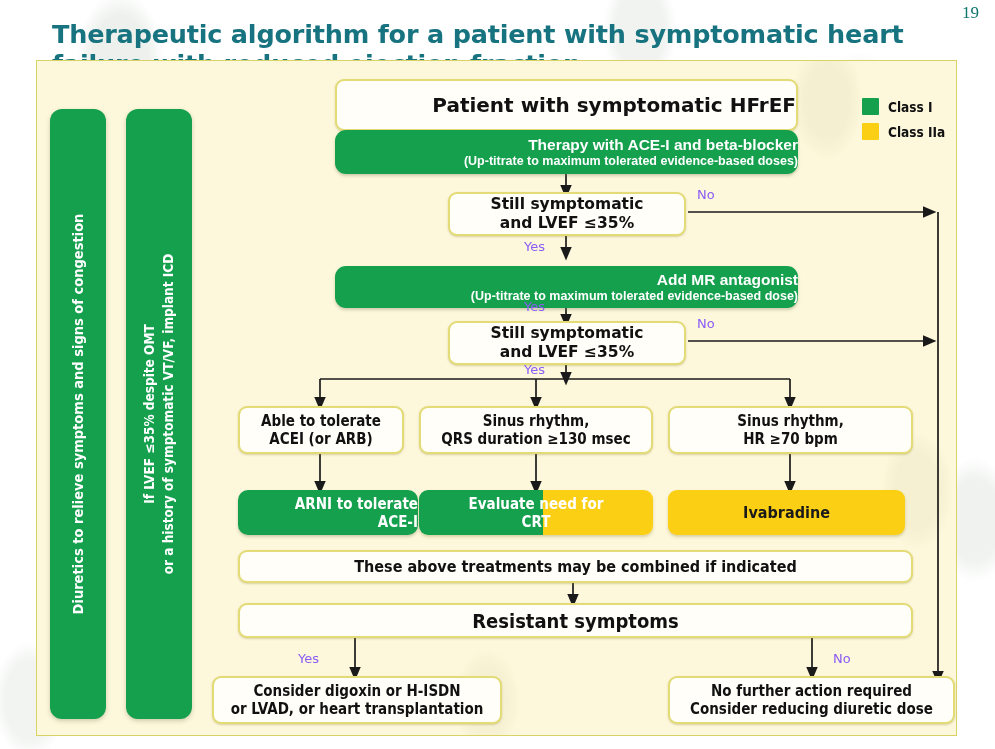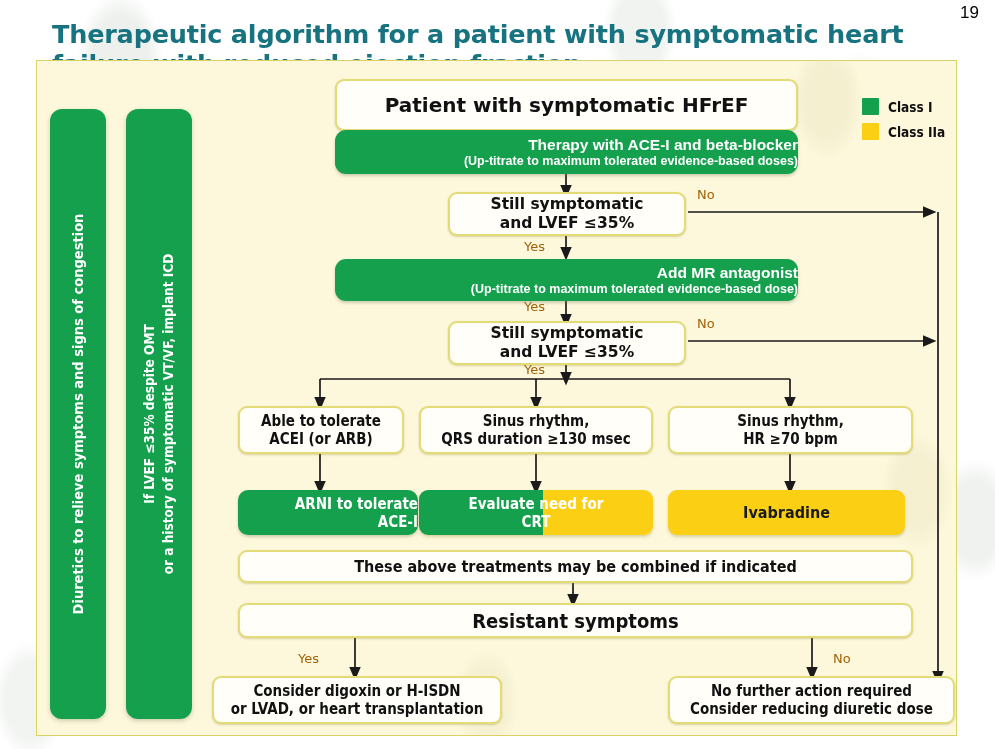--- a/index.html
+++ b/index.html
@@ -20,22 +20,22 @@
       radial-gradient(ellipse 60px 95px at 640px 30px, rgba(222,228,222,.45) 40%, rgba(255,255,255,0) 62%),
       radial-gradient(ellipse 70px 110px at 860px 120px, rgba(224,230,224,.5) 40%, rgba(255,255,255,0) 62%),
       radial-gradient(ellipse 65px 100px at 975px 520px, rgba(224,230,224,.5) 40%, rgba(255,255,255,0) 62%),
       radial-gradient(ellipse 60px 95px at 30px 700px, rgba(224,230,224,.45) 40%, rgba(255,255,255,0) 62%),
       #ffffff;
   }
 
   
   #slide-number {
     position: absolute; right: 16px; top: 3px;
-    font-family: Liberation Sans, sans-serif;
-    font-size: 17px; color: #000000;
+    font-family: Liberation Serif, serif;
+    font-size: 17px; color: #0f766e;
   }
 
   
   #title {
     position: absolute; left: 52px; top: 2px; width: 880px;
     font-family: "DejaVu Sans", sans-serif;
     font-weight: bold;
     font-size: 25.5px;
     line-height: 30px;
     color: #16737F;
@@ -141,21 +141,21 @@
   .legend-swatch { width: 17px; height: 17px; margin-right: 9px; border-radius: 1px; }
   .legend-label {
     font-family: "DejaVu Sans Condensed","DejaVu Sans", sans-serif;
     font-weight: bold; font-size: 13.5px; color: #111;
   }
 
   
   .conn-label {
     position: absolute;
     font-family: "DejaVu Sans", sans-serif;
-    font-size: 13px; color: #a16207;
+    font-size: 13px; color: #8b5cf6;
   }
 
   
   #wires { position: absolute; left: 0; top: 0; width: 995px; height: 749px; pointer-events: none; }
 </style>
 </head>
 <body>
 
 <div id="watermark"></div>
 
@@ -230,35 +230,35 @@
   <div class="legend-row">
     <span class="legend-swatch" style="background:#14A04D;"></span>
     <span class="legend-label">Class I</span>
   </div>
   <div class="legend-row">
     <span class="legend-swatch" style="background:#FBD014;"></span>
     <span class="legend-label">Class IIa</span>
   </div>
 </div>
 
-<div class="node node-white big" style="left:335px; top:79px; width:463px; height:52px;">
+<div class="node node-white big" style="left:335px; top:79px; width:463px; height:52px;justify-content:flex-end;">
   <span>Patient with symptomatic HFrEF</span>
 </div>
 
 <div class="node node-green" style="left:335px; top:130px; width:463px; height:44px; flex-direction:column; border-radius:11px;">
   <span class="line1">Therapy with ACE-I and beta-blocker</span>
   <span class="line2">(Up-titrate to maximum tolerated evidence-based doses)</span>
 </div>
 
 <div class="node node-white txt-round" style="left:448px; top:192px; width:238px; height:44px; flex-direction:column;">
   <span>Still symptomatic</span>
   <span>and LVEF ≤35%</span>
 </div>
 
-<div class="node node-green" style="left:335px; top:259px; width:463px; height:42px; flex-direction:column; border-radius:11px;">
+<div class="node node-green" style="left:335px; top:266px; width:463px; height:42px; flex-direction:column; border-radius:11px;">
   <span class="line1">Add MR antagonist</span>
   <span class="line2">(Up-titrate to maximum tolerated evidence-based dose)</span>
 </div>
 
 <div class="node node-white txt-round" style="left:448px; top:321px; width:238px; height:44px; flex-direction:column;">
   <span>Still symptomatic</span>
   <span>and LVEF ≤35%</span>
 </div>
 
 <div class="node node-white txt-cond" style="left:238px; top:406px; width:166px; height:48px; flex-direction:column;">

